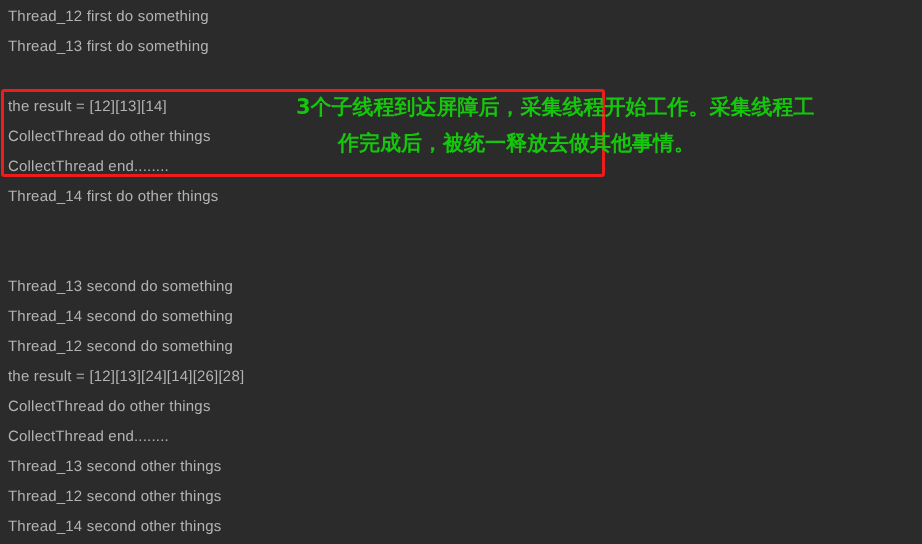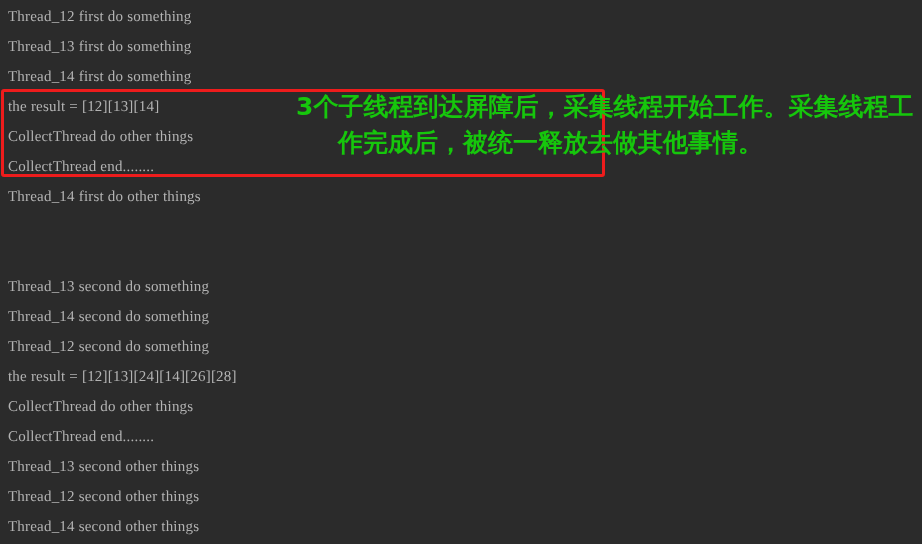--- a/index.html
+++ b/index.html
@@ -24,21 +24,21 @@
     height: 544px;
     background: #2b2b2b;
     overflow: hidden;
   }
 
   .console-line {
     position: absolute;
     left: 8px;
     height: 30px;
     line-height: 30px;
-    font-family: Liberation Serif, serif;
+    font-family: Liberation Sans, sans-serif;
     font-size: 15px;
     letter-spacing: 0.2px;
     color: #b3b3b3;
     white-space: pre;
     text-rendering: geometricPrecision;
   }
 
   
   #annotation-box {
     position: absolute;
@@ -49,21 +49,21 @@
     border: 3px solid #ee1c1c;
     border-radius: 3px;
     box-sizing: border-box;
     pointer-events: none;
   }
 
   
   .annotation-text {
     position: absolute;
     font-family: "DejaVu Sans", "Liberation Sans", sans-serif;
-    font-size: 25px;
+    font-size: 21px;
     font-weight: bold;
     color: #16c60c;
     white-space: pre;
     line-height: 30px;
     letter-spacing: 0px;
     pointer-events: none;
   }
   #annotation-line-1 {
     left: 296px;
     top: 92px;
@@ -74,21 +74,20 @@
     margin-left: 42px;
   }
 </style>
 </head>
 <body>
 
 <div id="console">
 
   <div class="console-line" style="top:2px">Thread_12 first do something</div>
   <div class="console-line" style="top:32px">Thread_13 first do something</div>
-  <div class="console-line" style="top:62px">Thread_14 first do something</div>
   <div class="console-line" style="top:92px">the result = [12][13][14]</div>
   <div class="console-line" style="top:122px">CollectThread do other things</div>
   <div class="console-line" style="top:152px">CollectThread end........</div>
   <div class="console-line" style="top:182px">Thread_14 first do other things</div>
   <div class="console-line" style="top:272px">Thread_13 second do something</div>
   <div class="console-line" style="top:302px">Thread_14 second do something</div>
   <div class="console-line" style="top:332px">Thread_12 second do something</div>
   <div class="console-line" style="top:362px">the result = [12][13][24][14][26][28]</div>
   <div class="console-line" style="top:392px">CollectThread do other things</div>
   <div class="console-line" style="top:422px">CollectThread end........</div>

